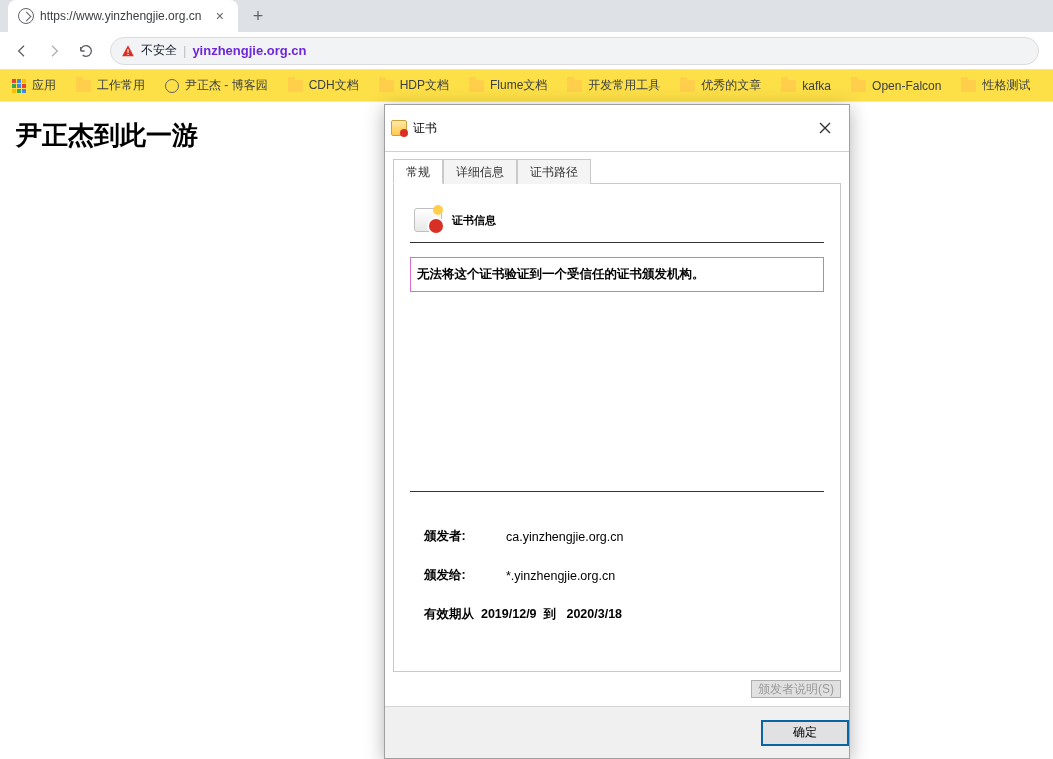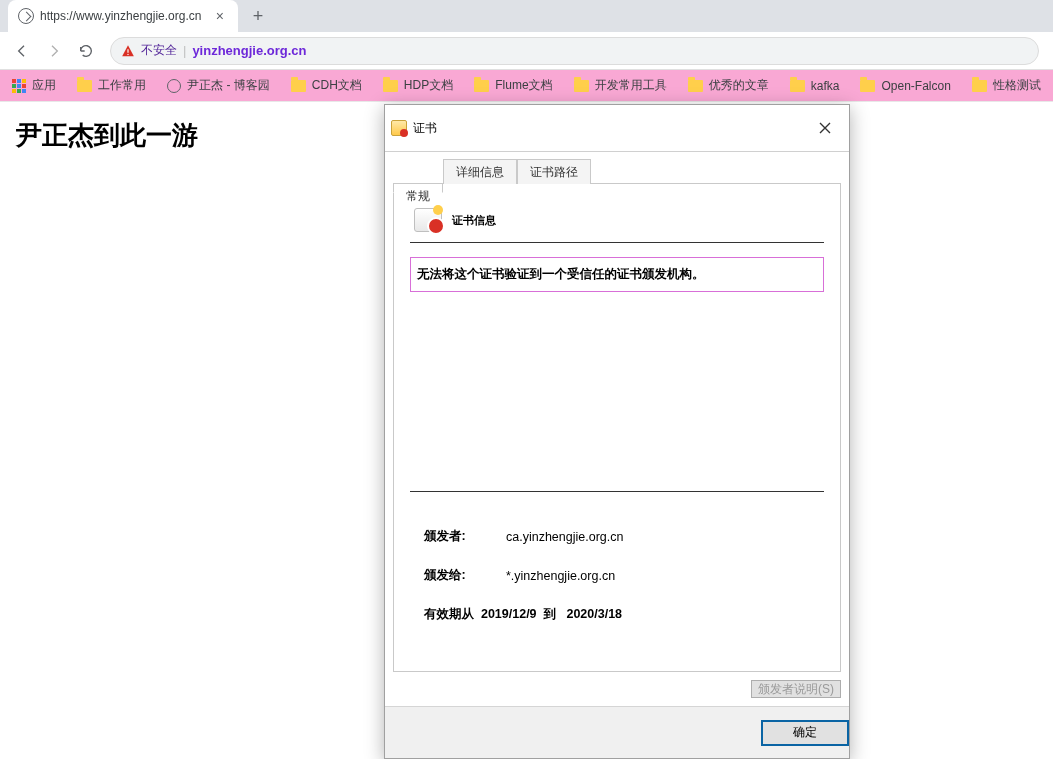--- a/index.html
+++ b/index.html
@@ -57,26 +57,26 @@
     border-bottom:1px solid #e0e0e0;
   }
   .nav-btn {
     width:28px;height:28px;display:flex;align-items:center;justify-content:center;color:#5f6368;border-radius:50%;
   }
   .nav-btn.disabled { color:#b0b0b0; }
   .addr {
     flex:1;display:flex;align-items:center;height:28px;border:1px solid #dcdcdc;border-radius:14px;padding:0 10px;gap:6px;background:#f1f3f4;margin:0 6px;
   }
   .danger-icon { color:#d93025; }
-  .notsecure { color:#4c1d95; font-size:12px; }
+  .notsecure { color:#0f172a; font-size:12px; }
   .addr-sep { color:#c0c0c0; }
   .addr-url { color:#6d28d9; font-size:13px;font-weight:bold; }
   
   .bookmarks {
-    height:32px;background:#f9a8d4;display:flex;align-items:center;gap:20px;padding:0 12px;border-bottom:1px solid #e8e8e8;font-size:12px;color:#3c4043;justify-content:space-between;
+    height:32px;background:#fde047;display:flex;align-items:center;gap:20px;padding:0 12px;border-bottom:1px solid #e8e8e8;font-size:12px;color:#3c4043;
   }
   .apps { display:flex;align-items:center;gap:6px; }
   .apps-grid {
     width:14px;height:14px;display:grid;grid-template-columns:repeat(3,1fr);grid-template-rows:repeat(3,1fr);gap:1px;
   }
   .apps-grid span{ background:#ea4335; }
   .apps-grid span:nth-child(2){background:#4285f4;}
   .apps-grid span:nth-child(3){background:#fbbc05;}
   .apps-grid span:nth-child(4){background:#34a853;}
   .apps-grid span:nth-child(5){background:#4285f4;}
@@ -119,21 +119,21 @@
   .dlg-close {
     width:36px;height:24px;display:flex;align-items:center;justify-content:center;font-size:14px;color:#333;
   }
   .dlg-body { flex:1;background:#fff;margin:0;padding:6px 8px 8px 8px;display:flex;flex-direction:column; }
   .tabs {
     display:flex;border-bottom:1px solid #c9c9c9;height:26px;font-size:12px;
   }
   .tabbtn {
     padding:4px 12px;border:1px solid #c9c9c9;border-bottom:none;background:#f4f4f4;margin-right:0;position:relative;top:1px;color:#333;
   }
-  .tabbtn.active { background:#fff;border-bottom:1px solid #fff;margin-top:24px; }
+  .tabbtn.active { background:#fff;border-bottom:1px solid #fff; }
   .panel {
     flex:1;border:1px solid #c9c9c9;border-top:none;padding:18px 16px;display:flex;flex-direction:column;
   }
   .info-header { display:flex;align-items:center;gap:10px;font-size:11px;font-weight:600;padding:6px 4px 10px 4px;border-bottom:1px solid #333;margin-bottom:14px;}
   .info-icon {
     width:28px;height:24px;background:linear-gradient(#fff,#e8e8e8);border:1px solid #bfbfbf;border-radius:3px;position:relative;
   }
   .info-icon::before{content:"";position:absolute;right:-4px;bottom:-4px;width:14px;height:14px;border-radius:50%;background:#d93025;border:2px solid #fff;}
   .info-icon::after{content:"";position:absolute;right:-2px;top:-4px;width:10px;height:10px;border-radius:50%;background:#ffcf4b;}
   .warn-box {

